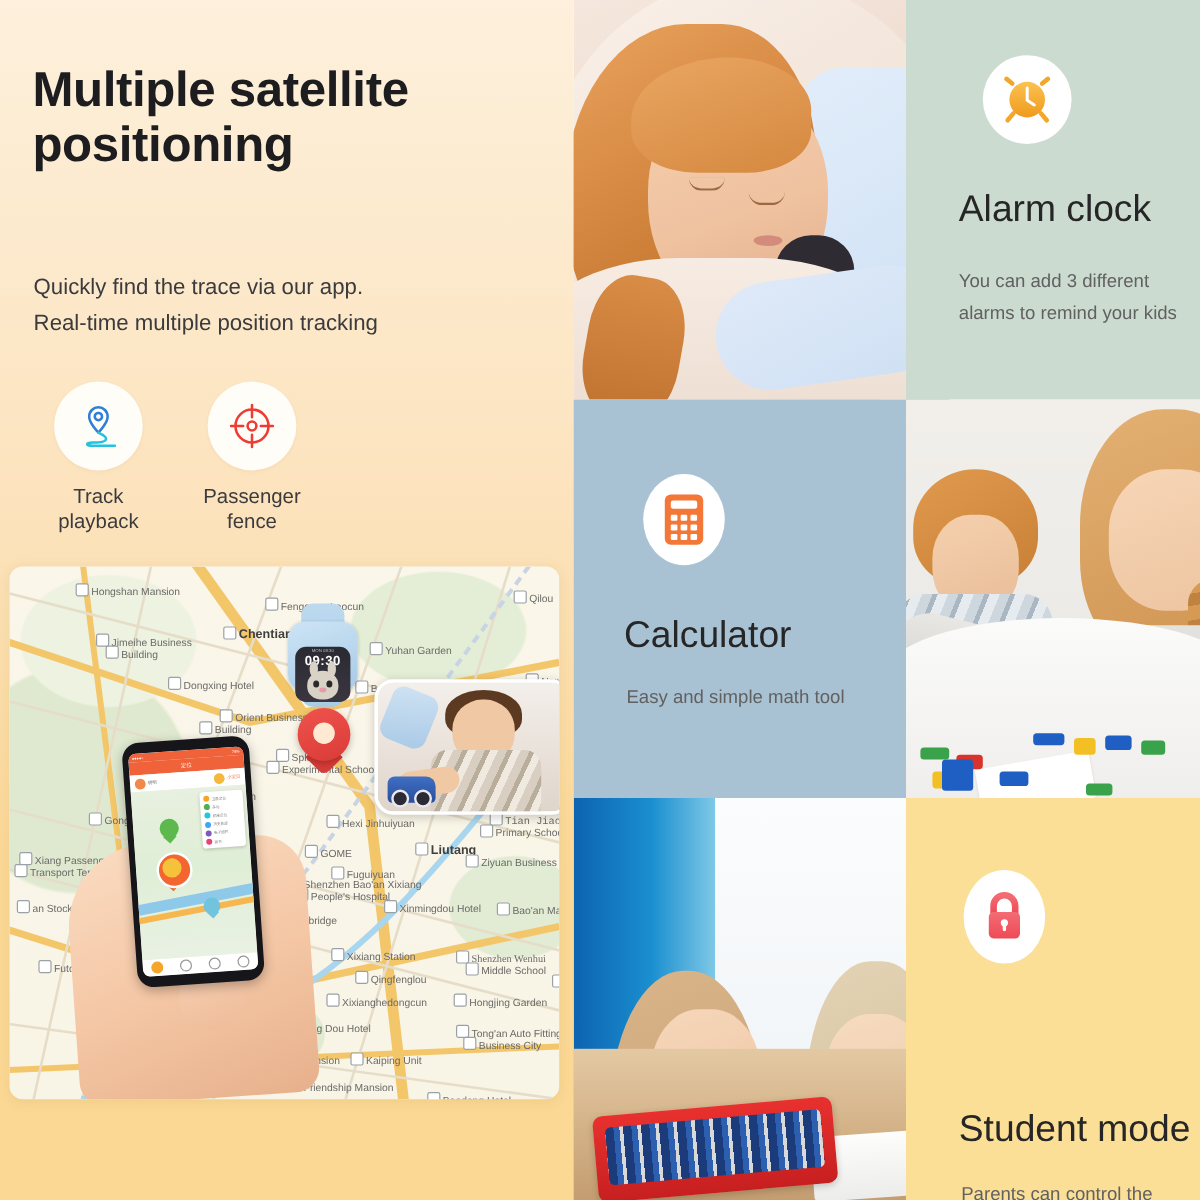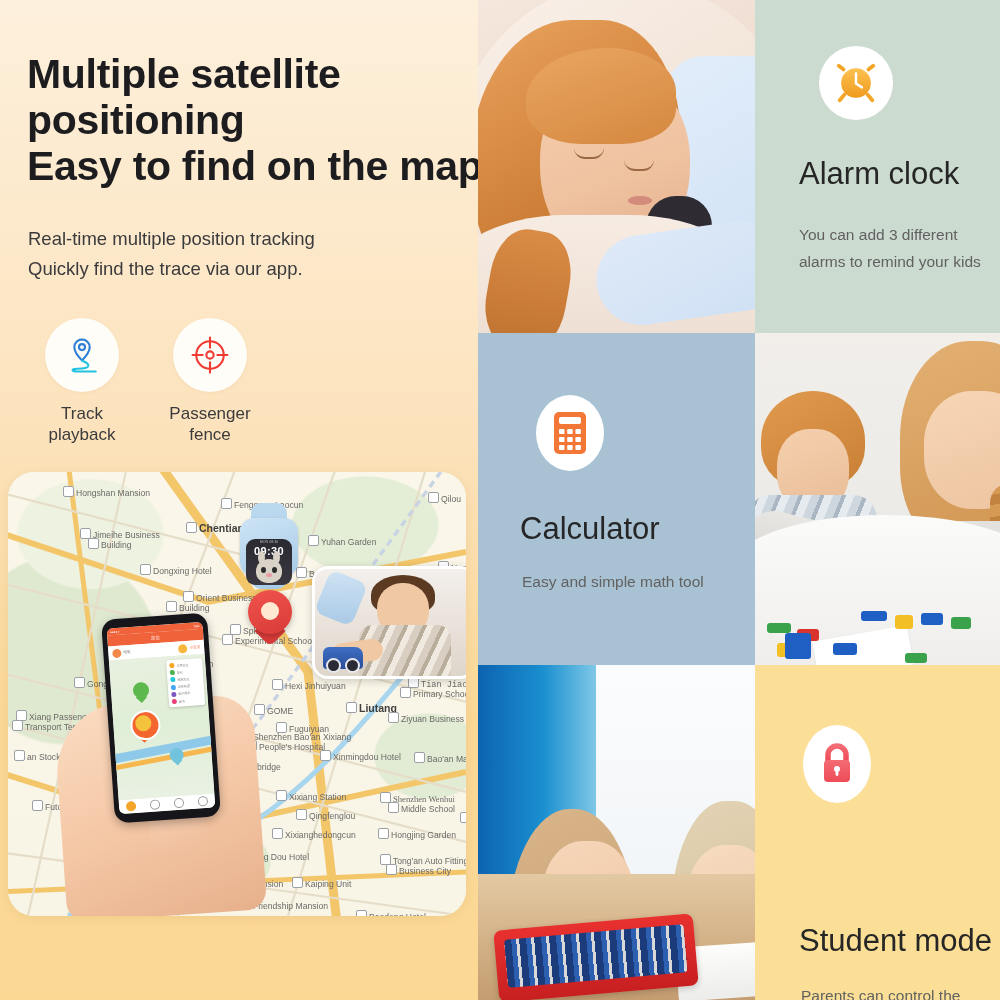--- a/index.html
+++ b/index.html
@@ -16,21 +16,21 @@
     line-height:1.62;color:#3b3b3d;}
 
   .feature-row{position:absolute;left:18px;top:318px;width:390px;display:flex;}
   .feature{width:128px;display:flex;flex-direction:column;align-items:center;}
   .feature .bubble{width:74px;height:74px;border-radius:50%;background:#fffdf8;
     display:flex;align-items:center;justify-content:center;box-shadow:0 1px 3px rgba(180,140,70,.10);}
   .feature .flabel{margin-top:11px;font-size:17px;line-height:1.25;color:#3b3b3d;text-align:center;}
 
   
   .map-card{position:absolute;left:8px;top:472px;width:458px;height:444px;
-    border-radius:26px;overflow:hidden;background:#f7f2e4;
+    border-radius:11px;overflow:hidden;background:#f7f2e4;
     box-shadow:0 2px 10px rgba(150,120,60,.12);}
   .map-bg{position:absolute;inset:0;
     background:
       radial-gradient(ellipse 120px 90px at 18% 14%, #eef2e0 0 60%, rgba(0,0,0,0) 62%),
       radial-gradient(ellipse 150px 150px at 12% 40%, #dfe9cf 0 62%, rgba(0,0,0,0) 64%),
       radial-gradient(ellipse 120px 80px at 78% 12%, #e4eed6 0 60%, rgba(0,0,0,0) 62%),
       radial-gradient(ellipse 90px 70px at 92% 64%, #e2ecd4 0 60%, rgba(0,0,0,0) 62%),
       radial-gradient(ellipse 70px 50px at 48% 88%, #e0ebd2 0 60%, rgba(0,0,0,0) 62%),
       linear-gradient(180deg,#faf6e9 0%,#f8f4e6 100%);}
   .roads{position:absolute;inset:0;}
@@ -218,26 +218,25 @@
 </head>
 <body>
 
 <div class="stage">
 
   <div class="left-panel">
 
     <div class="headline">
       <div>Multiple satellite</div>
       <div>positioning</div>
-      <div class="l3">Easy to find on the map</div>
     </div>
 
     <div class="subcopy">
+      <div>Quickly find the trace via our app.</div>
       <div>Real-time multiple position tracking</div>
-      <div>Quickly find the trace via our app.</div>
     </div>
 
     <div class="feature-row">
 
 
       <div class="feature">
         <div class="bubble">
           <svg width="44" height="44" viewBox="0 0 48 48" fill="none" stroke-width="2.3" stroke-linecap="round" stroke-linejoin="round">
             <path d="M24 7c-4.6 0-8.4 3.7-8.4 8.4 0 6.1 8.4 14.6 8.4 14.6s8.4-8.5 8.4-14.6C32.4 10.7 28.6 7 24 7z" stroke="#2f7fd6"></path>
             <circle cx="24" cy="15.4" r="3.3" stroke="#2f7fd6"></circle>

